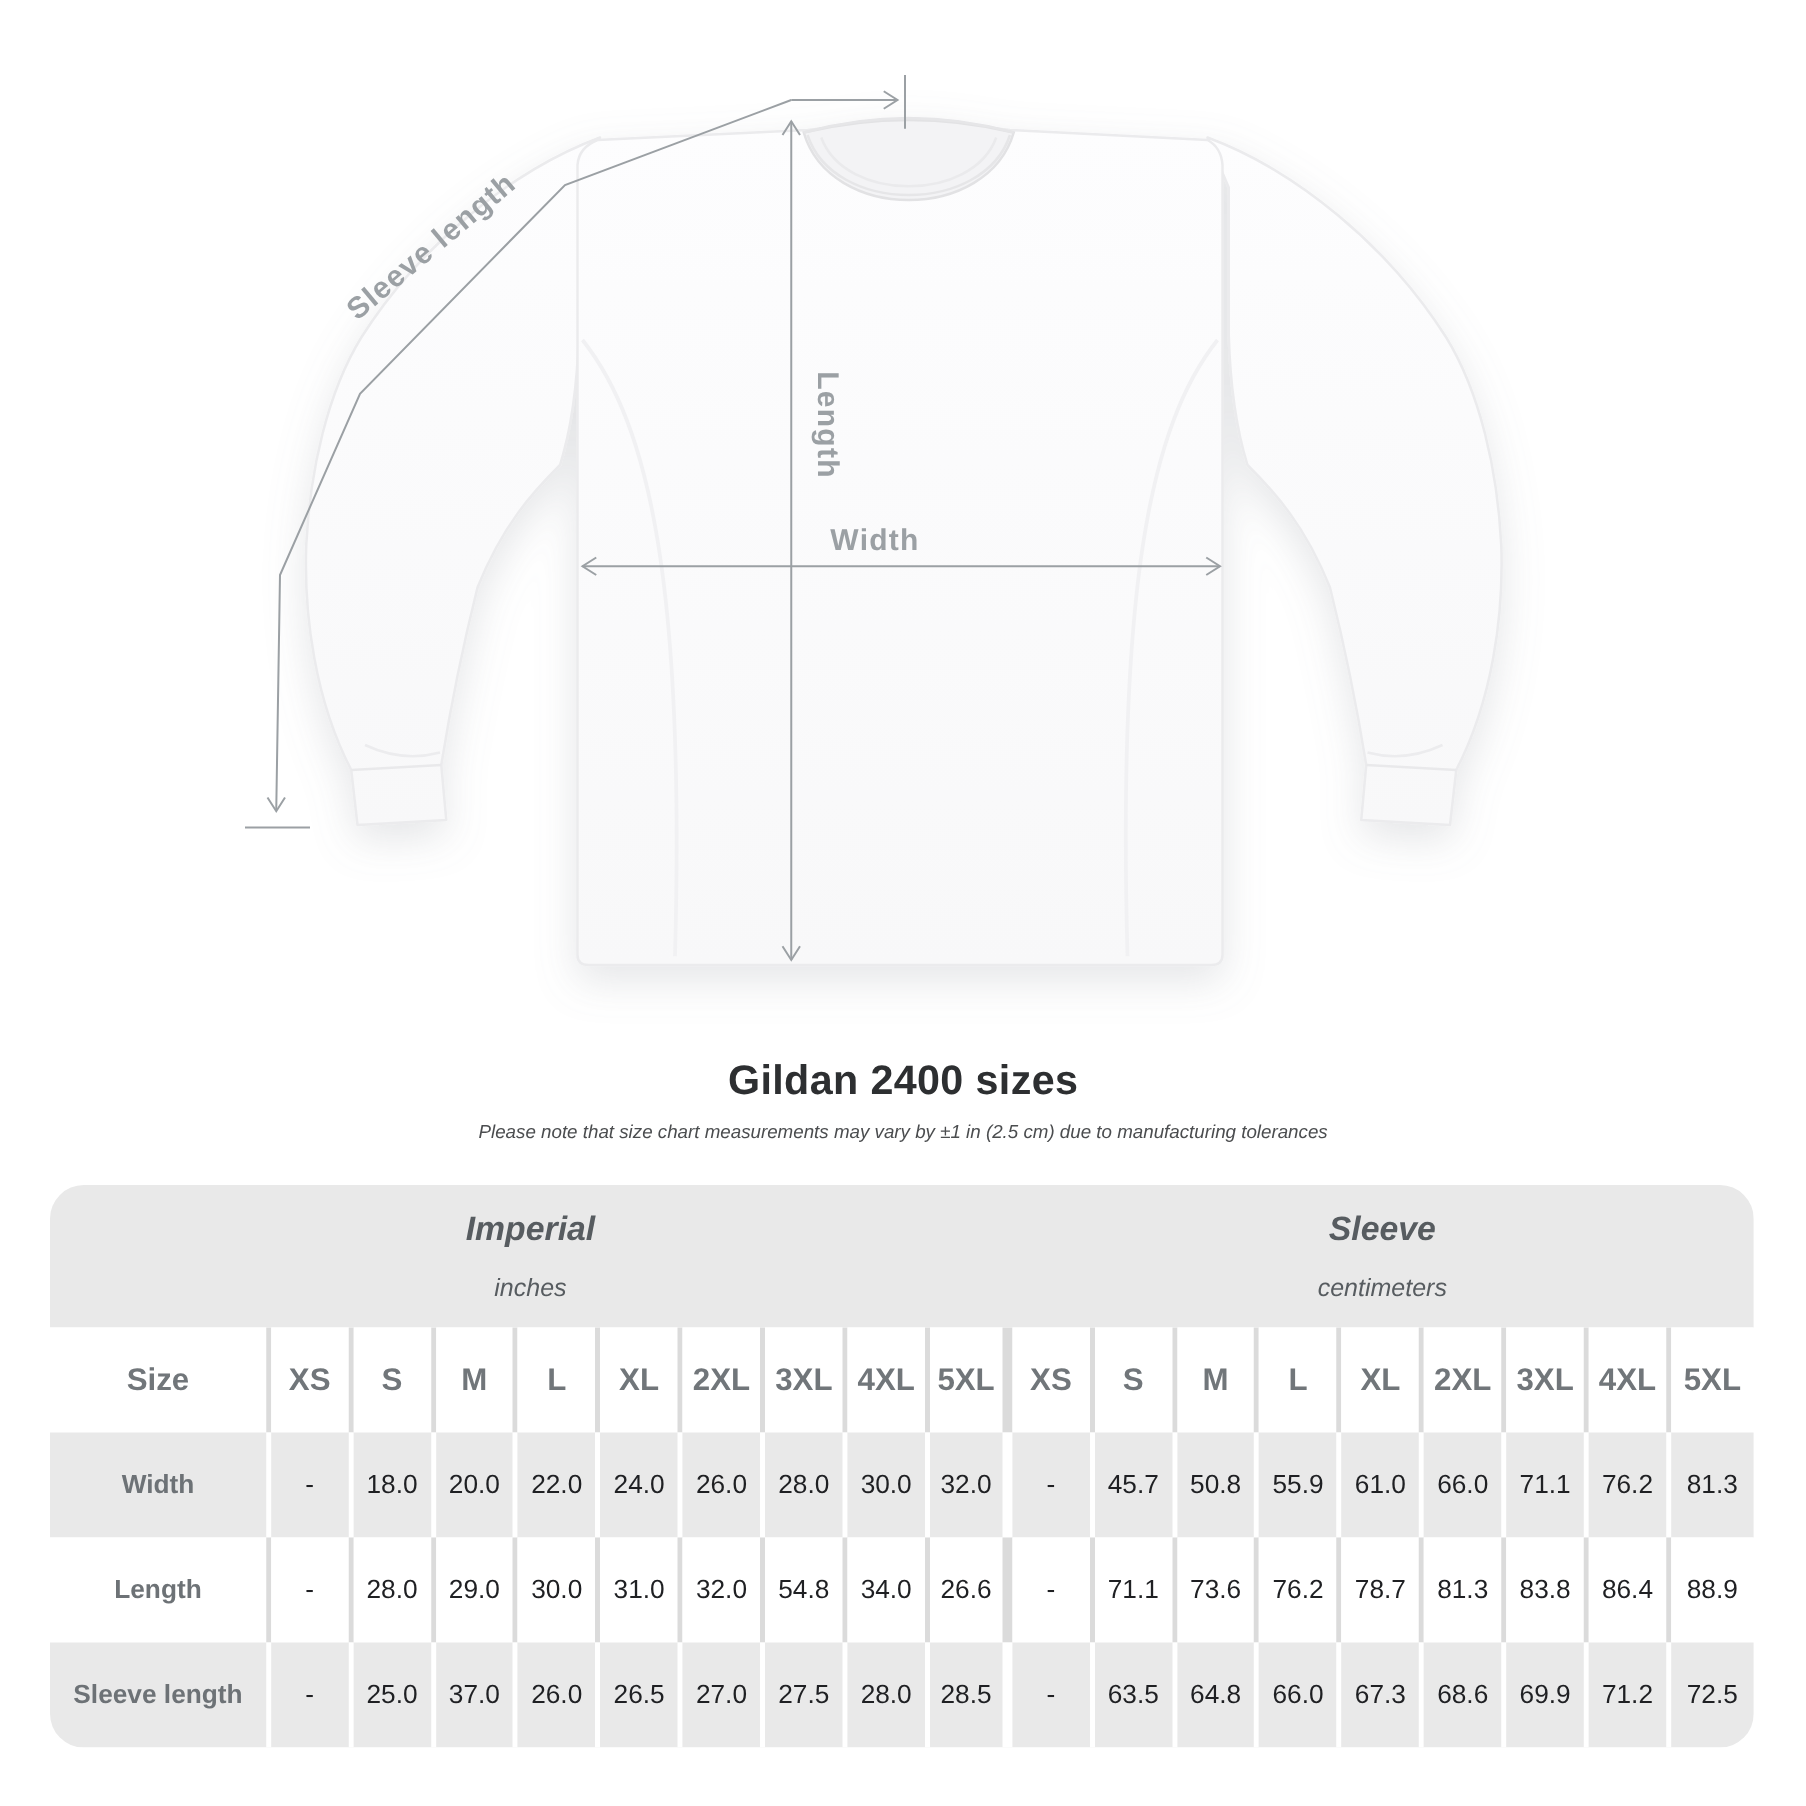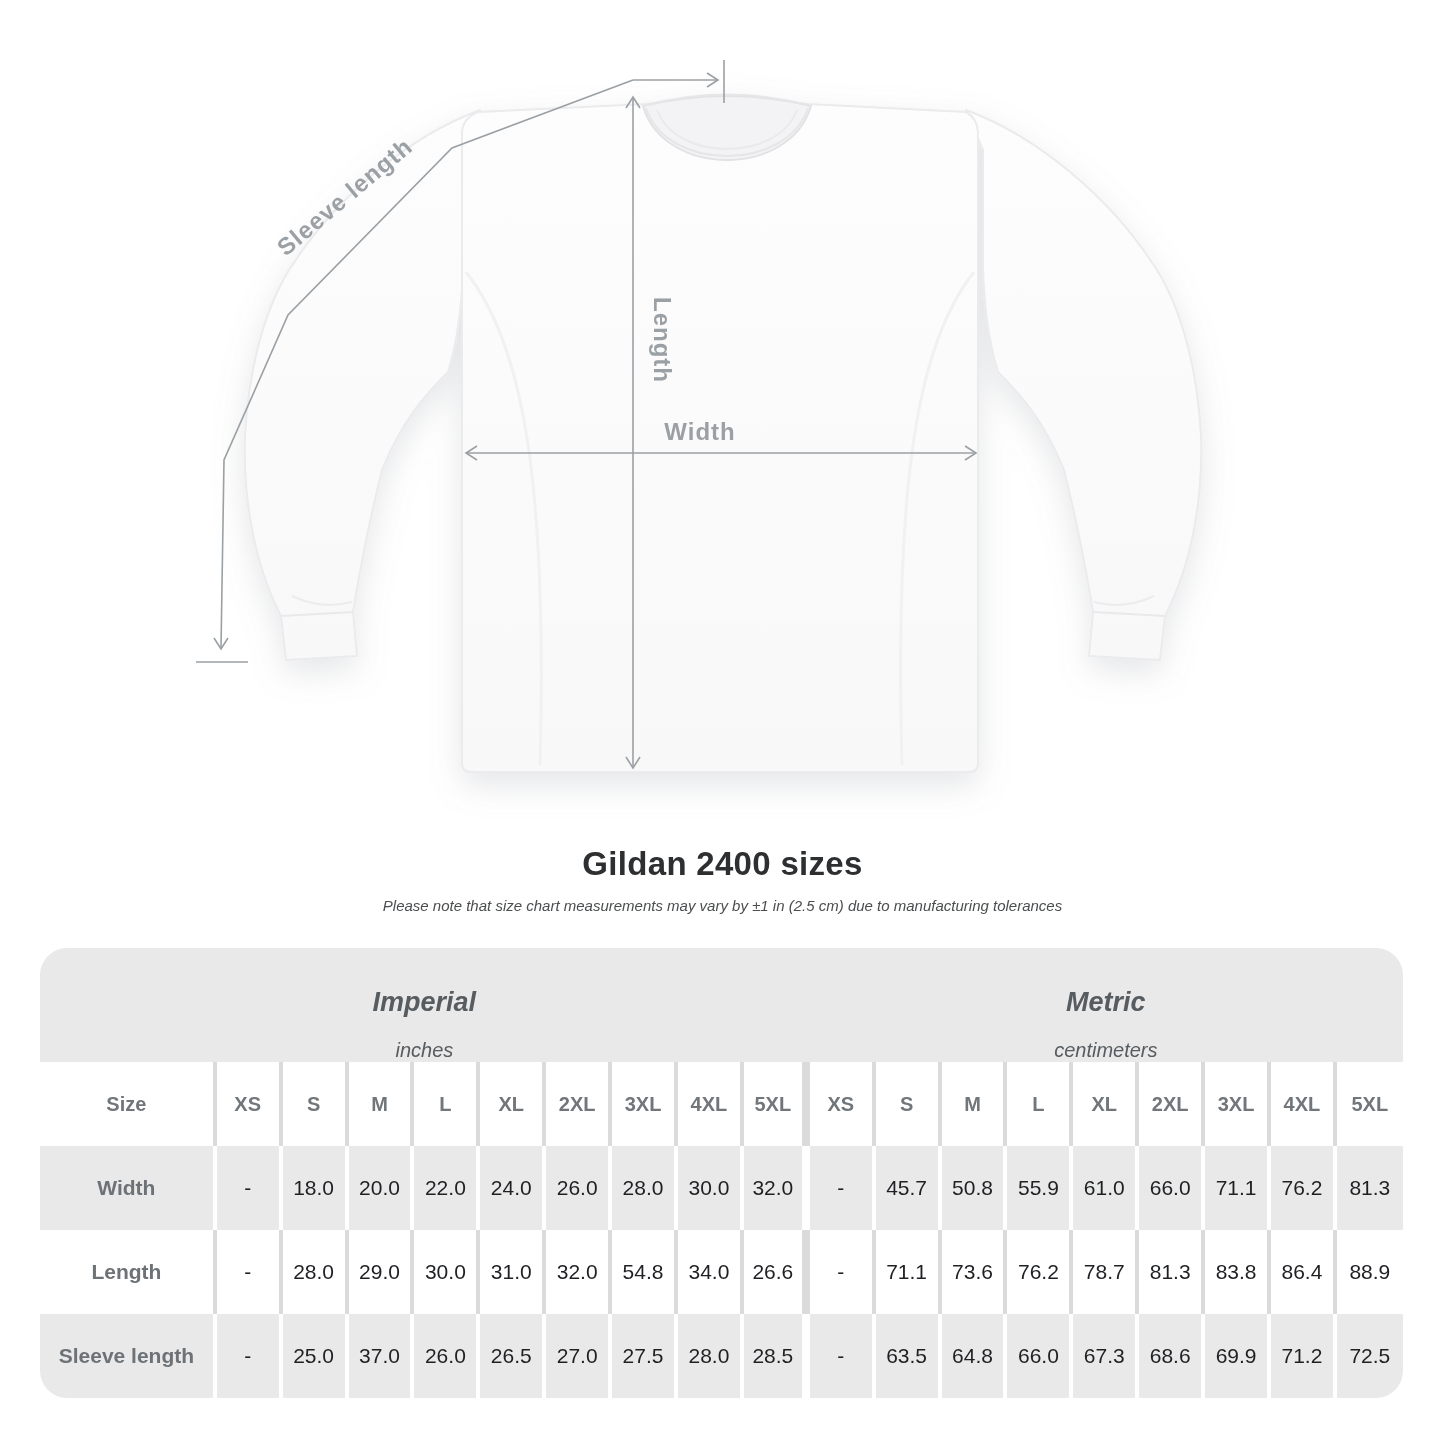--- a/index.html
+++ b/index.html
@@ -11,36 +11,36 @@
                    fill:#9ba0a4; letter-spacing:1px; }
 
   .title { position:absolute; top:845px; left:0; width:100%; margin:0; text-align:center;
            font-size:33px; font-weight:bold; color:#2d2f31; letter-spacing:0.3px; }
   .subtitle { position:absolute; top:897px; left:0; width:100%; margin:0; text-align:center;
               font-style:italic; font-size:15px; color:#4b4d4f; }
 
   .size-table { position:absolute; left:40px; top:948px; width:1363px;
                 border-radius:27px; overflow:hidden; }
   .band { display:flex; background:#e9e9e9; height:114px; }
-  .band-half { display:flex; flex-direction:column; align-items:center; justify-content:flex-end;
+  .band-half { display:flex; flex-direction:column; align-items:center; justify-content:center;
                gap:21px; color:#575c60; }
   .band-half.left  { width:56.4%; }
   .band-half.right { width:43.6%; }
   .band-title { font-size:27px; font-weight:bold; font-style:italic; }
   .band-unit  { font-size:20px; font-style:italic; }
 
   .srow { display:flex; height:84px; }
   .cell { display:flex; align-items:center; justify-content:center;
           box-sizing:border-box; border-right:4px solid transparent;
           font-size:21px; color:#1f2023; }
   .cell.label { width:12.97%; font-weight:bold; color:#6d7276; }
   .cell.data  { width:4.835%; }
   .cell.mid   { border-right-width:8px; }
   .cell.last  { border-right:none; }
-  .srow.header .cell { font-weight:bold; color:#71767a; font-size:20px; }
+  .srow.header .cell { font-weight:bold; color:#71767a; font-size:25px; }
   .srow.light .cell { background:#ffffff; border-right-color:#dbdbdb; }
   .srow.dark  .cell { background:#e9e9e9; border-right-color:#ffffff; }
 </style>
 </head>
 <body>
 
 <div class="page">
 
   <svg class="diagram" width="1445" height="830" viewBox="0 0 1445 830">
     <defs>
@@ -112,21 +112,21 @@
   <h1 class="title">Gildan 2400 sizes</h1>
   <p class="subtitle">Please note that size chart measurements may vary by ±1 in (2.5 cm) due to manufacturing tolerances</p>
 
   <div class="size-table">
     <div class="band">
       <div class="band-half left">
         <div class="band-title">Imperial</div>
         <div class="band-unit">inches</div>
       </div>
       <div class="band-half right">
-        <div class="band-title">Metric</div>
+        <div class="band-title">Sleeve</div>
         <div class="band-unit">centimeters</div>
       </div>
     </div>
     <div id="rows-host">
         <div class="srow light header">
           <div class="cell label">Size</div>
           <div class="cell data">XS</div>
           <div class="cell data">S</div>
           <div class="cell data">M</div>
           <div class="cell data">L</div>

